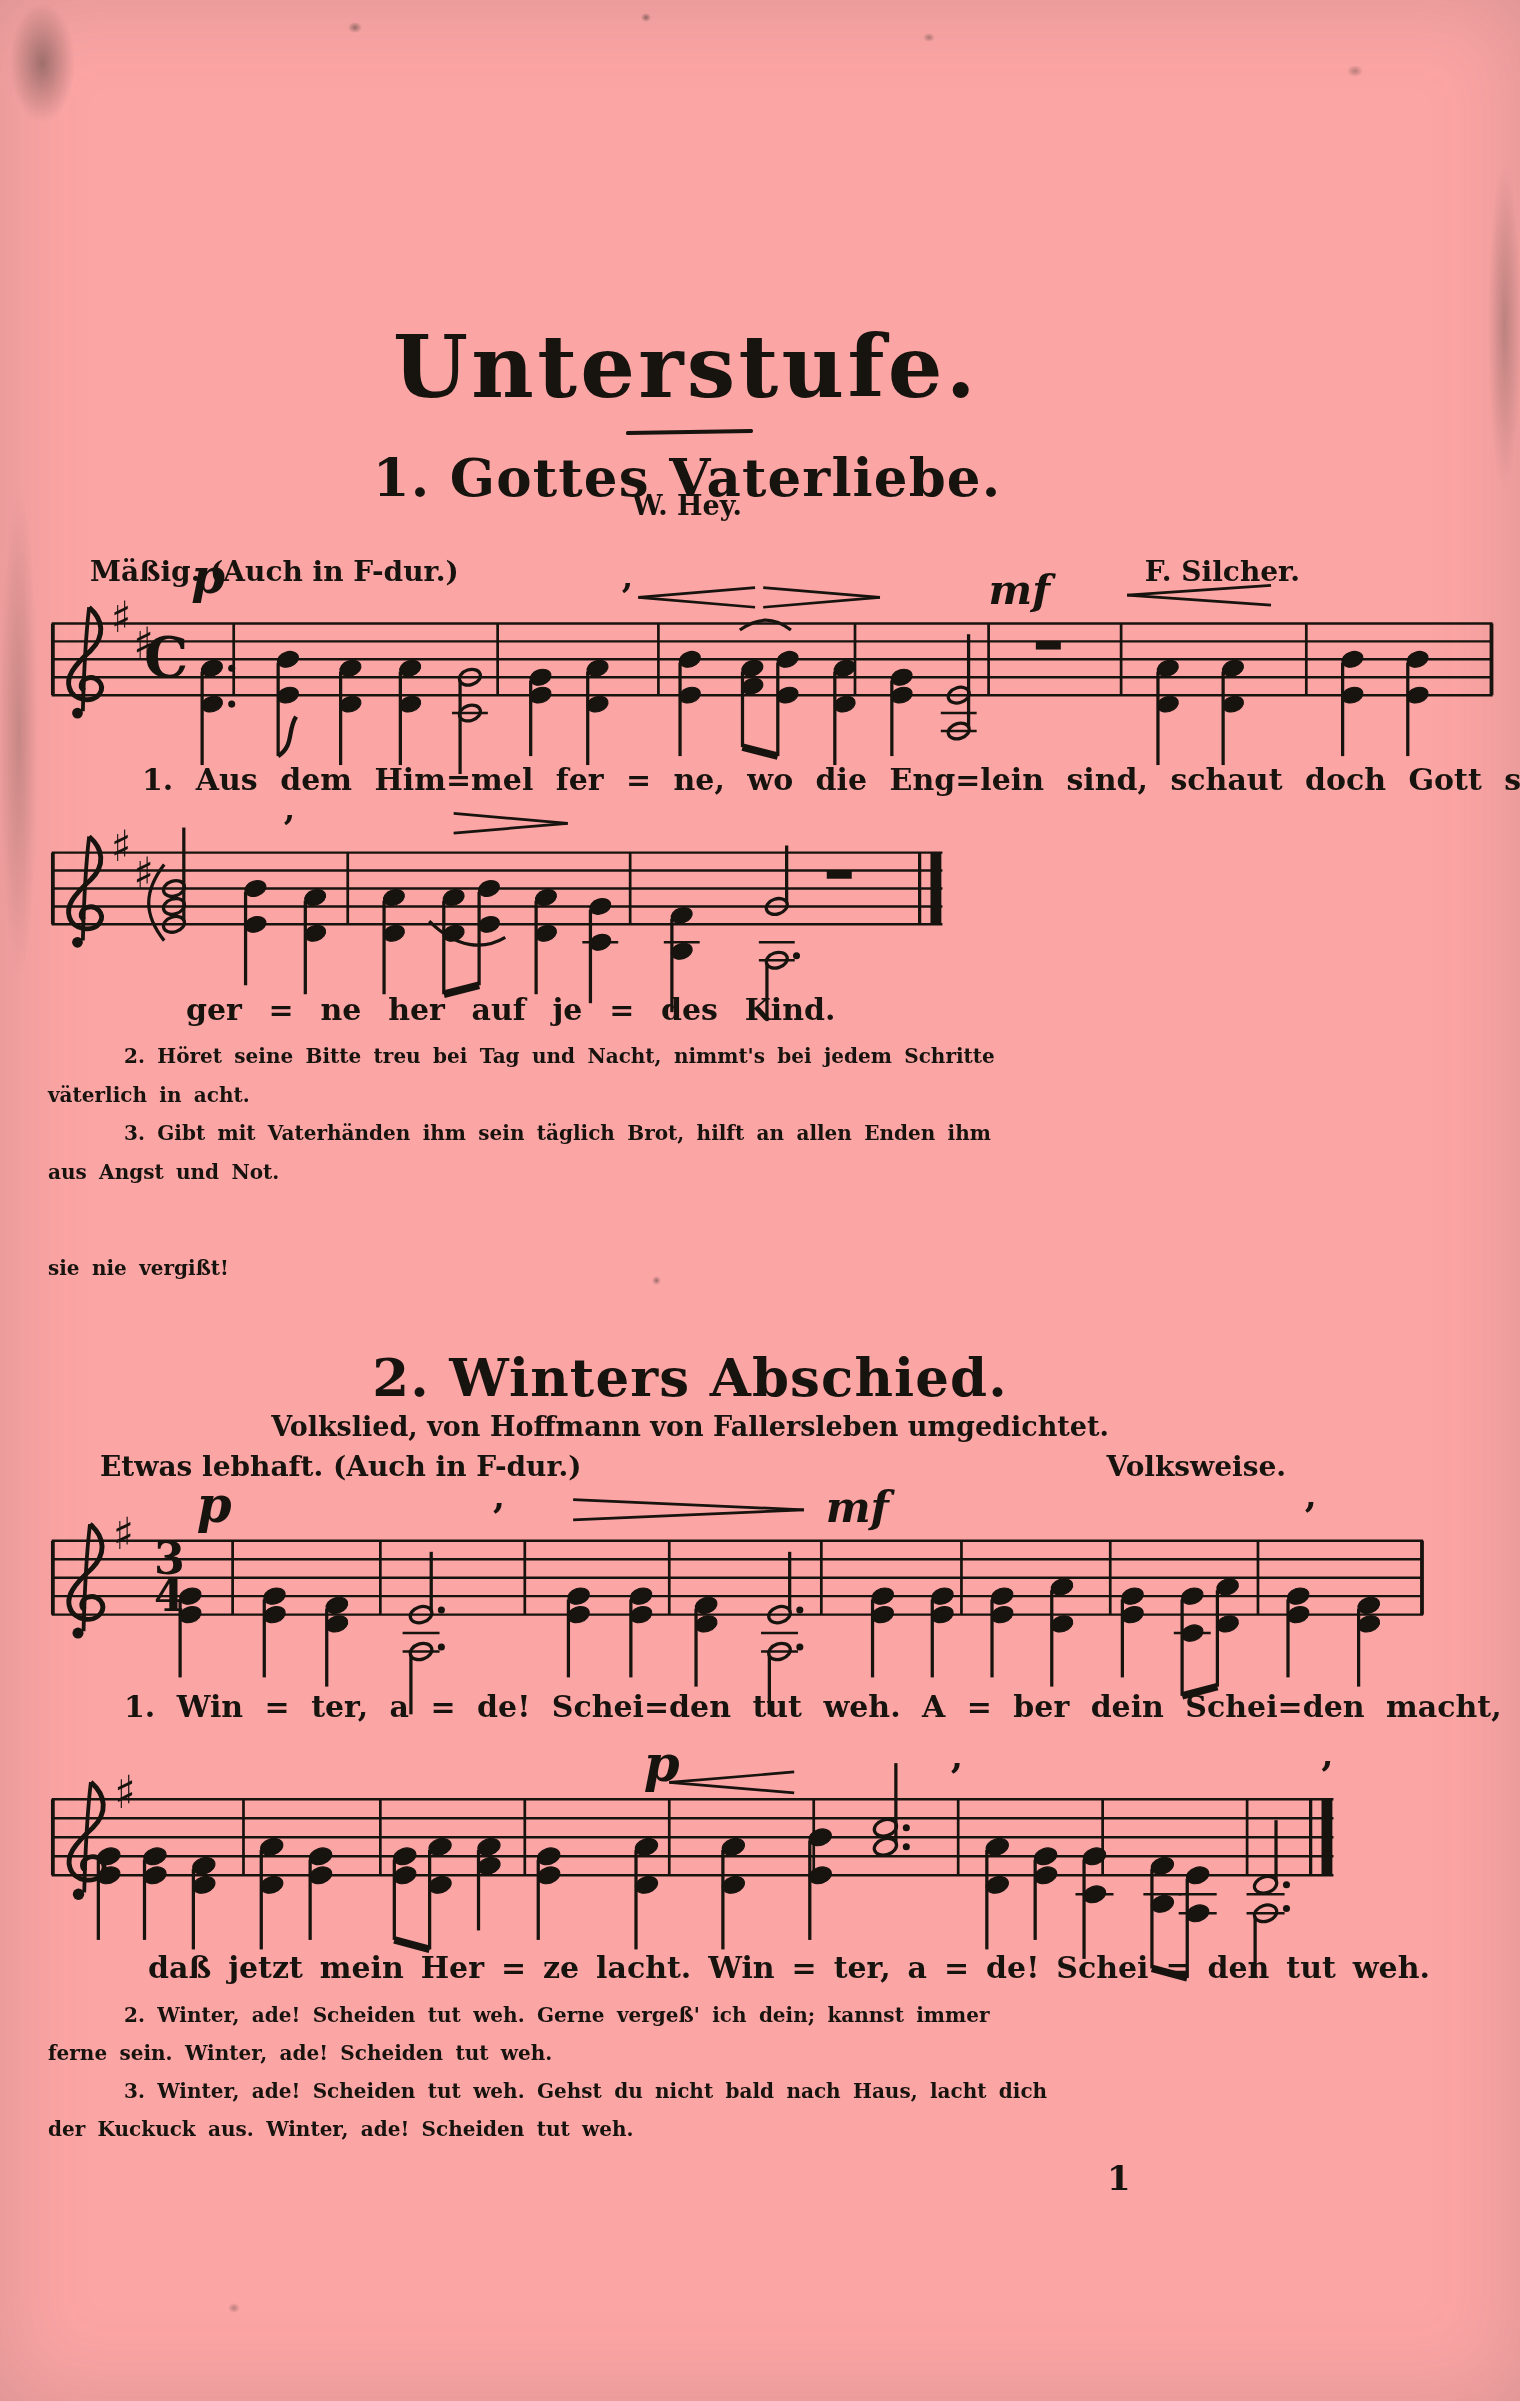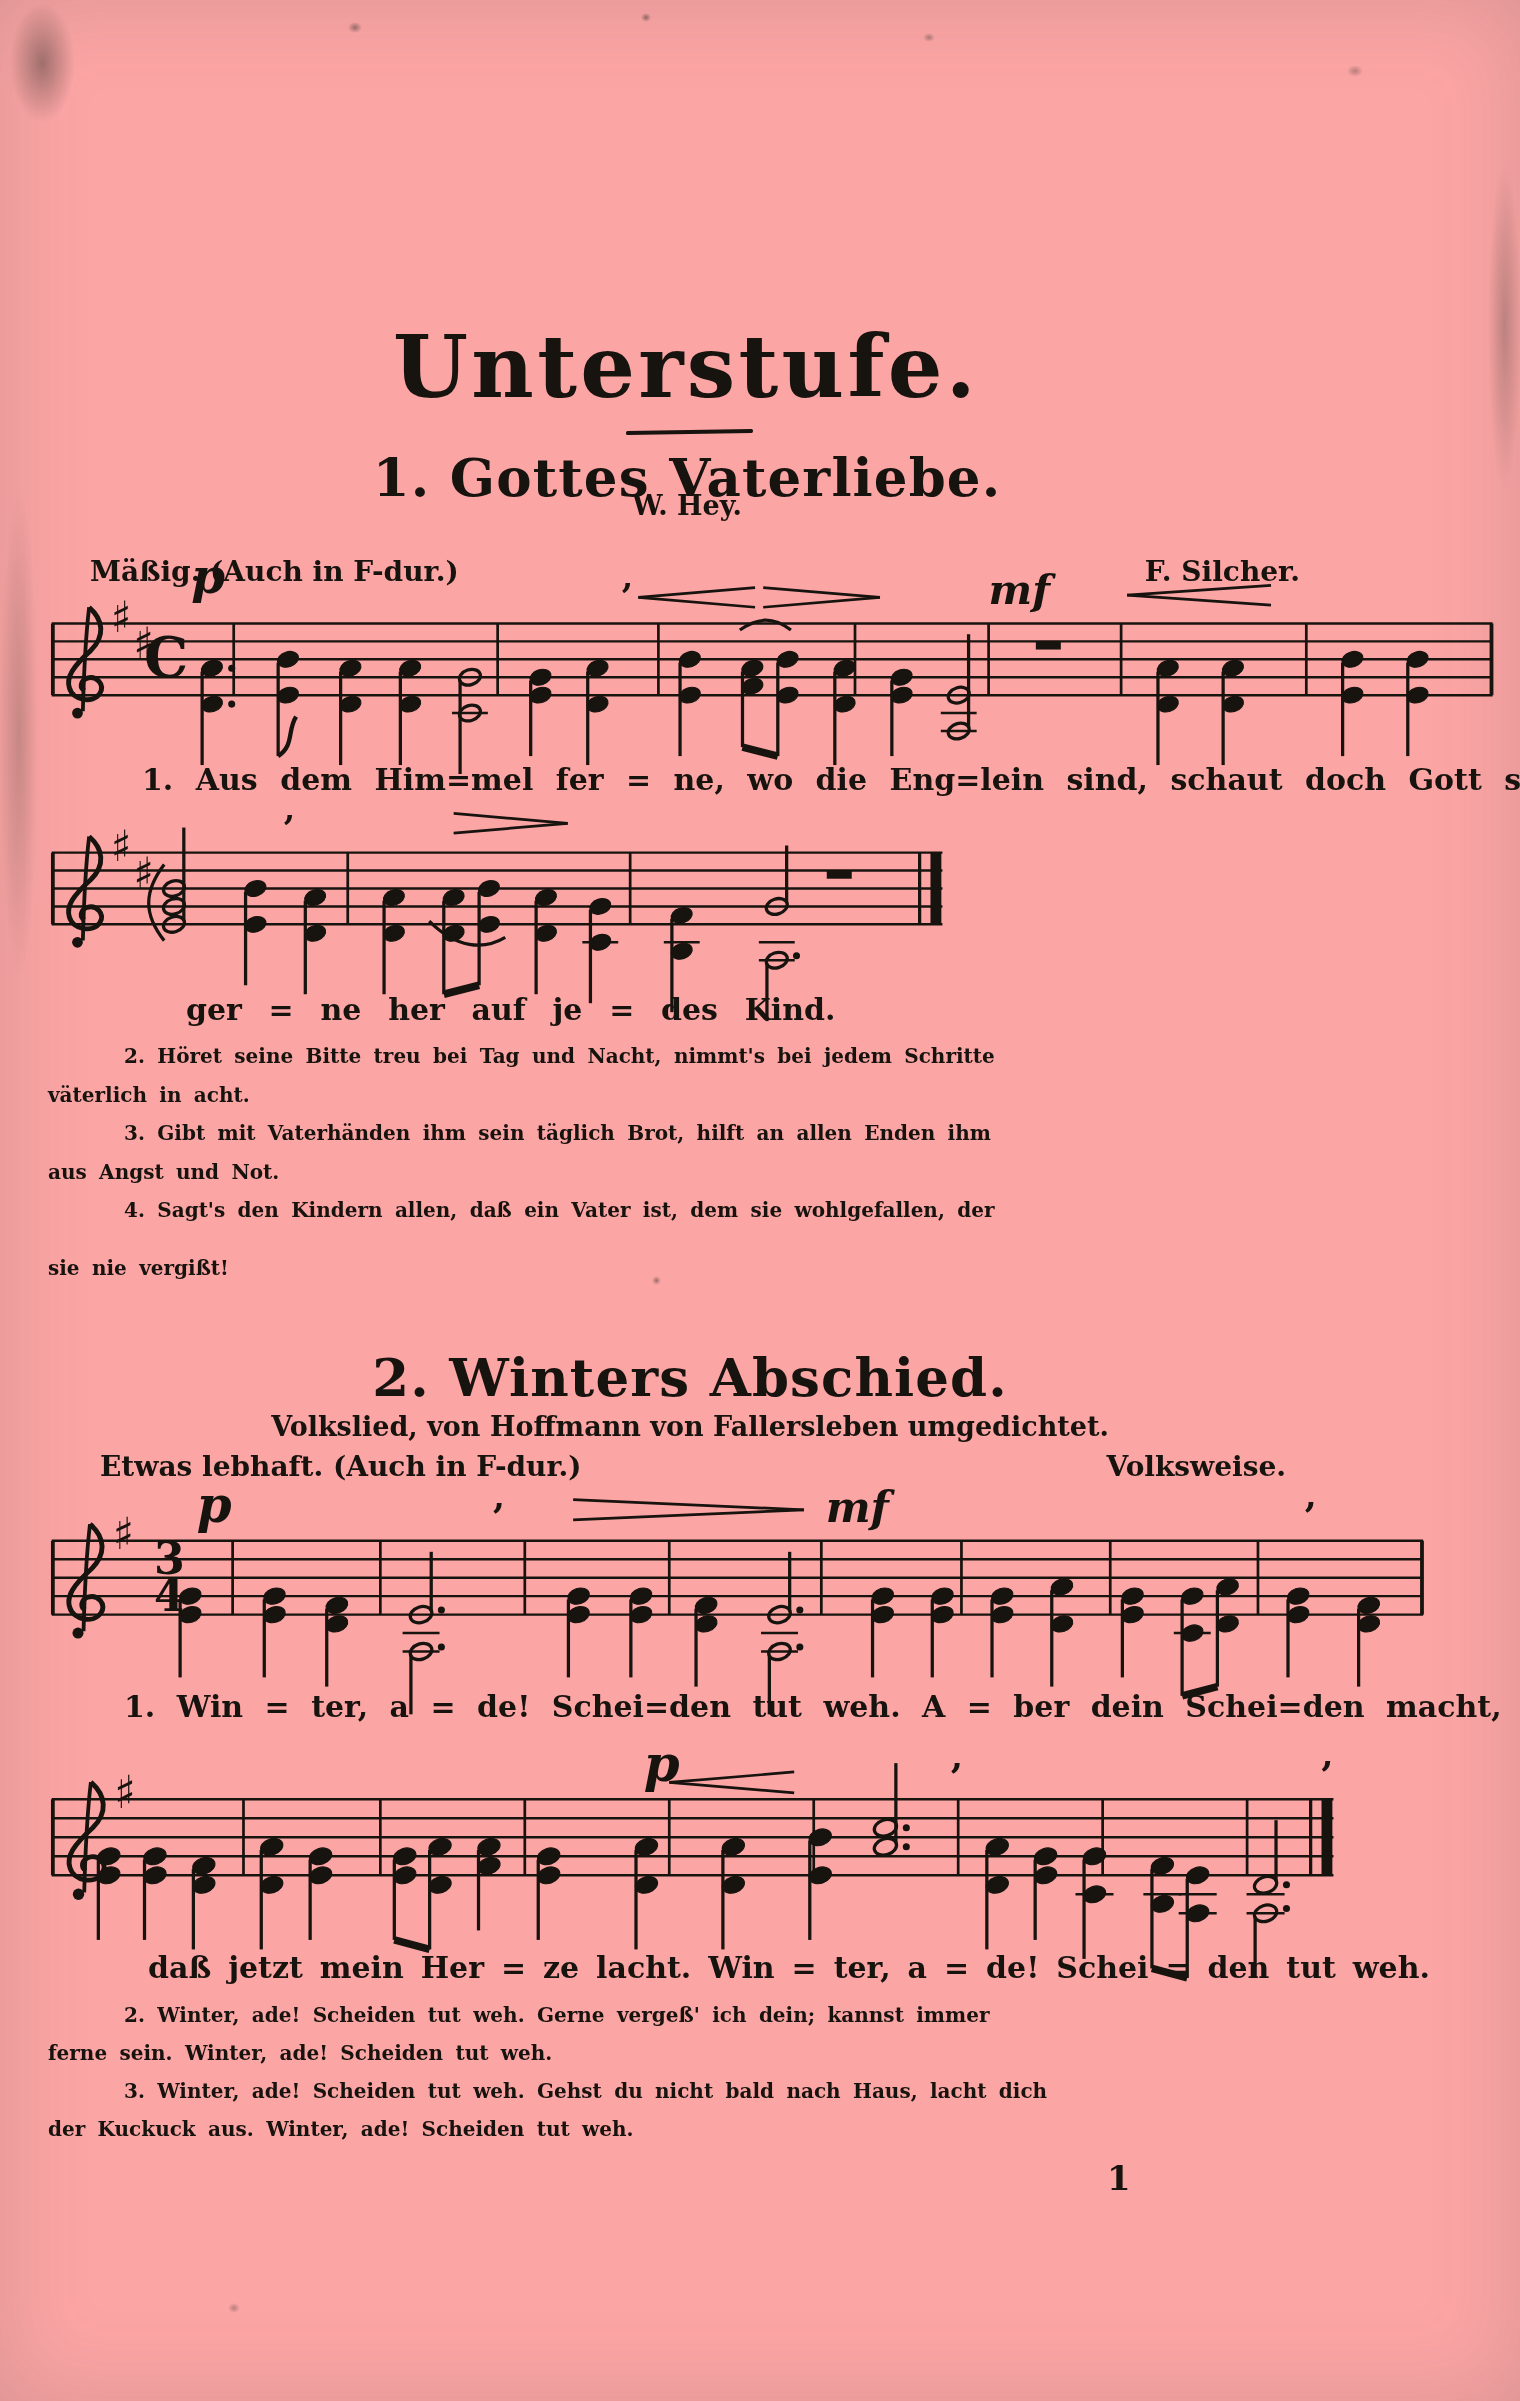--- a/index.html
+++ b/index.html
@@ -416,21 +416,20 @@
       </g>
     </svg>
 
   <div id="text-layer">
       <div class="abs lyric" style="left: 142px; top: 762px; word-spacing: 12px;">1. Aus dem Him=mel fer = ne,  wo   die Eng=lein sind,  schaut doch Gott so</div>
       <div class="abs lyric" style="left: 186px; top: 992px; word-spacing: 16.3px;">ger  =  ne   her   auf  je  =  des   Kind.</div>
       <div class="abs verse" style="left: 124px; top: 1044px;">2. Höret seine Bitte treu bei Tag und Nacht, nimmt's bei jedem Schritte</div>
       <div class="abs verse" style="left: 48px; top: 1083px;">väterlich in acht.</div>
       <div class="abs verse" style="left: 124px; top: 1121px;">3. Gibt mit Vaterhänden ihm sein täglich Brot, hilft an allen Enden ihm</div>
       <div class="abs verse" style="left: 48px; top: 1160px; text-align: center;">aus Angst und Not.</div>
-      <div class="abs verse" style="left: 124px; top: 1198px;">4. Sagt's den Kindern allen, daß ein Vater ist, dem sie wohlgefallen, der</div>
       <div class="abs verse" style="left: 48px; top: 1236px; margin-top: 20px;">sie nie vergißt!</div>
       <div class="abs lyric" style="left: 124px; top: 1689px; word-spacing: 11px;">1. Win = ter,  a = de!  Schei=den  tut weh.   A = ber dein  Schei=den macht,</div>
       <div class="abs lyric" style="left: 148px; top: 1950px; word-spacing: 6.5px;">daß jetzt mein Her = ze  lacht. Win = ter,   a = de!  Schei = den  tut  weh.</div>
       <div class="abs verse" style="left: 124px; top: 2003px;">2. Winter, ade!  Scheiden tut weh.  Gerne vergeß' ich dein; kannst immer</div>
       <div class="abs verse" style="left: 48px; top: 2041px;">ferne sein.   Winter, ade!   Scheiden tut weh.</div>
       <div class="abs verse" style="left: 124px; top: 2079px;">3. Winter, ade!  Scheiden tut weh.  Gehst du nicht bald nach Haus, lacht dich</div>
       <div class="abs verse" style="left: 48px; top: 2117px;">der Kuckuck aus.   Winter, ade!   Scheiden tut weh.</div>
     </div>
 
   <div class="abs pagenum" style="left:1107px;top:2158px;">1</div>

